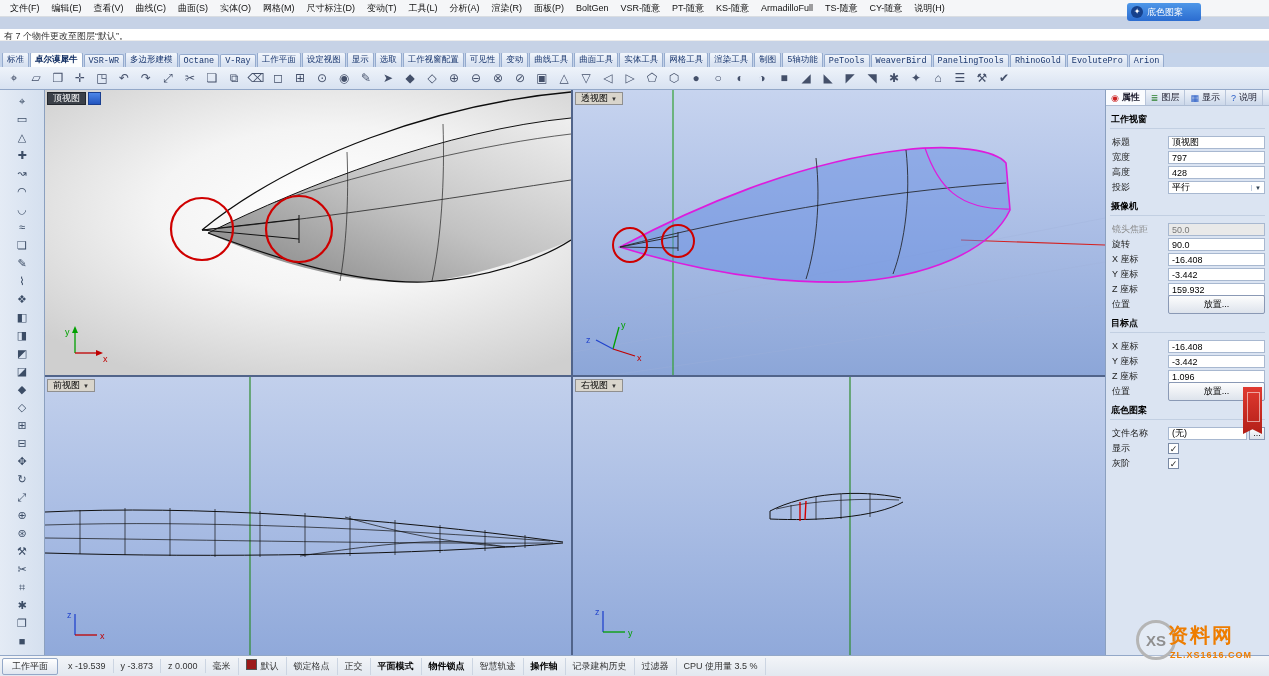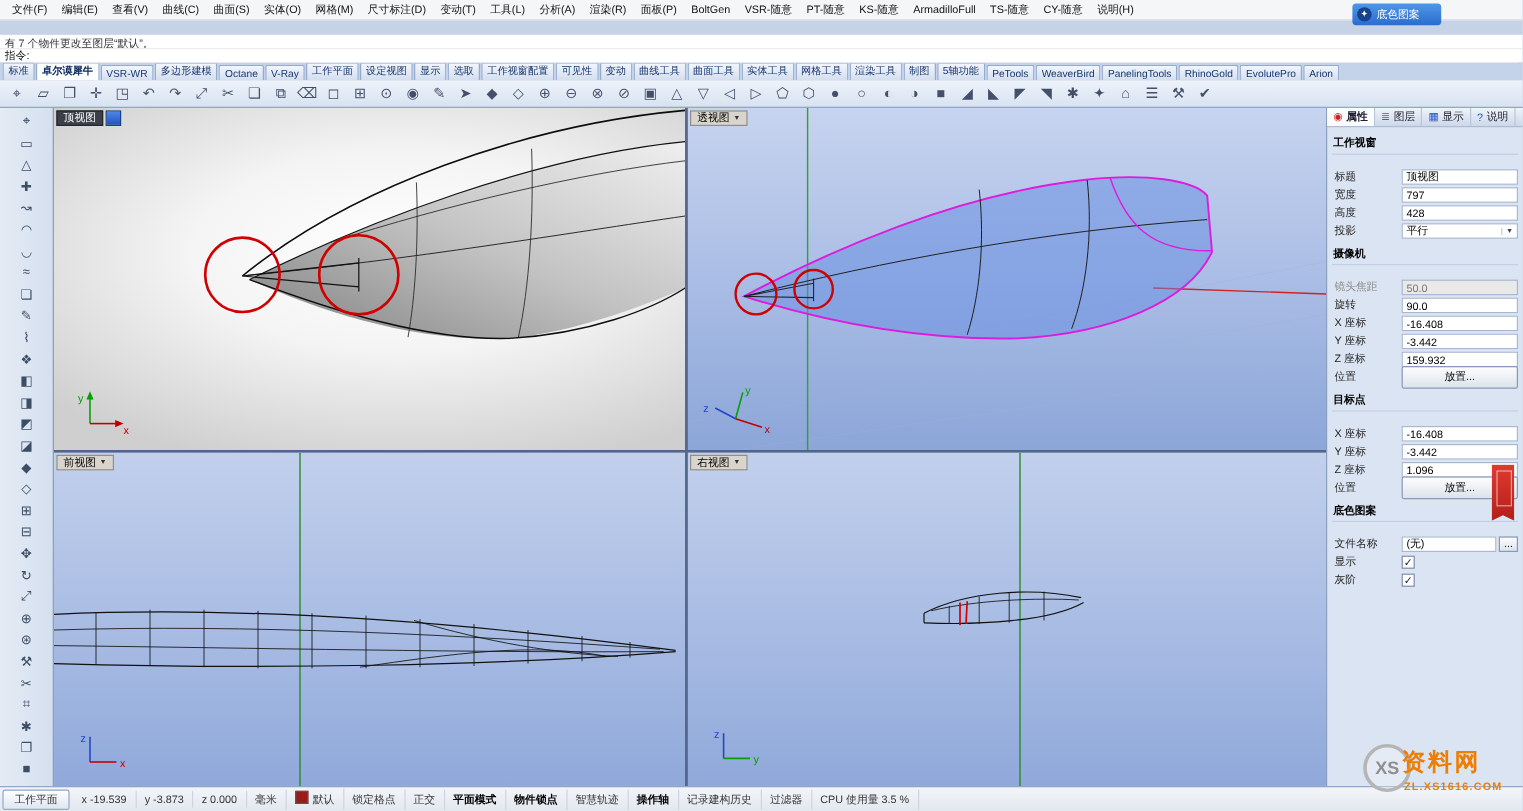--- a/index.html
+++ b/index.html
@@ -14,21 +14,21 @@
   .upload-btn { position:absolute; left:1127px; top:3px; height:18px; min-width:74px; background:linear-gradient(#4e97e8,#2b6cd0); border-radius:3px; color:#fff; display:flex; align-items:center; gap:4px; padding:0 7px 0 4px; z-index:9; }
   .upload-logo { width:12px; height:12px; border-radius:50%; background:#16418c; color:#fff; font-size:8px; line-height:12px; text-align:center; }
 
   .cmdline { position:absolute; left:0; width:100%; background:#fff; border-bottom:1px solid #ececec; padding:1px 4px; color:#333; white-space:nowrap; overflow:hidden; }
   .cmd1 { top:17px; height:12px; }
   .cmd2 { top:29px; height:12px; }
   .cmdrow { position:absolute; left:0; top:41px; width:100%; height:12px; background:#fff; border-bottom:1px solid #b9c2cf; display:flex; align-items:center; padding:0 4px; z-index:3; }
   .cmdrow input { flex:1; border:none; outline:none; font-size:9px; height:10px; font-family:inherit; margin-left:3px; }
 
   .tabbar { position:absolute; left:0; top:53px; width:100%; height:14px; background:#c4d3ea; display:flex; align-items:flex-end; padding-left:2px; white-space:nowrap; overflow:hidden; z-index:3; }
-  .tb-tab { font-size:8.5px; color:#19366e; background:linear-gradient(#f2f6fc,#d3deef); border:1px solid #95abce; border-bottom:none; border-radius:2px 2px 0 0; padding:1px 4px 1px; margin-right:1px; cursor:default; }
+  .tb-tab { font-size:8.5px; color:#19366e; background:linear-gradient(#f2f6fc,#d3deef); border:1px solid #95abce; border-bottom:none; border-radius:2px 2px 0 0; padding:1px 4px 1px; margin-right:1px; cursor:default;font-family:Liberation Mono, monospace; }
   .tb-tab.active { background:#fdfefe; font-weight:bold; color:#0c2a60; }
 
   .toolbar { position:absolute; left:0; top:67px; width:100%; height:23px; background:linear-gradient(#eef3fa,#d8e2f1); border-bottom:1px solid #93a8c8; display:flex; align-items:center; padding-left:3px; overflow:hidden; z-index:3; }
   .tool-ic { width:22px; height:20px; display:flex; align-items:center; justify-content:center; font-size:12px; color:#44506a; border:1px solid transparent; cursor:default; }
 
   
   .lefttools { position:absolute; left:0; top:90px; width:45px; height:565px; background:linear-gradient(90deg,#e4ebf5,#d5e0ef); border-right:1px solid #8ba0bf; display:flex; flex-direction:column; align-items:center; padding-top:2px; z-index:2; }
   .ltool-ic { width:26px; height:18px; display:flex; align-items:center; justify-content:center; font-size:11px; color:#3c4d66; cursor:default; }
 
   
@@ -50,21 +50,21 @@
   .panel { position:absolute; left:1105px; top:90px; width:164px; height:565px; background:#dbe4f2; border-left:1px solid #8ba0bf; z-index:2; }
   .panel-tabs { display:flex; height:16px; background:linear-gradient(#f0f4fa,#ccd8ea); border-bottom:1px solid #aebdd4; }
   .ptab { display:flex; align-items:center; gap:3px; padding:0 5px; border-right:1px solid #b8c5da; font-size:9px; color:#223; cursor:default; }
   .ptab.active { background:#fafcff; font-weight:bold; }
   .ptab .ptab-ic { font-size:9px; }
   .ptab.ic-red .ptab-ic { color:#cc2222; }
   .ptab.ic-green .ptab-ic { color:#2a7f2a; }
   .ptab.ic-blue .ptab-ic { color:#2257c4; }
 
   .panel-body { padding:3px 4px; }
-  .psec { font-weight:bold; color:#000; padding:4px 1px 2px; border-bottom:1px solid #c2cfe2; margin-bottom:12px; }
+  .psec { font-weight:bold; color:#000; padding:4px 1px 2px; border-bottom:1px solid #c2cfe2; margin-bottom:7px; }
   .prow { display:flex; align-items:center; margin-bottom:2px; height:13px; }
   .plabel { width:58px; flex:none; color:#222; padding-left:2px; }
   .plabel.dim { color:#8a8a8a; }
   .pfield { flex:1; background:#fff; border:1px solid #a8b8d0; height:13px; padding:1px 3px; color:#000; display:flex; align-items:center; overflow:hidden; white-space:nowrap; }
   .pfield.dim { background:#e9e9e9; color:#777; }
   .pfield .sel-arrow { margin-left:auto; font-size:6px; color:#345; border-left:1px solid #c0cce0; padding-left:3px; }
   .pbtn { flex:1; height:19px; background:linear-gradient(#fdfdfd,#dde3ec); border:1px solid #8a99b5; border-radius:2px; font-size:9px; text-align:center; line-height:11px; cursor:pointer; font-family:inherit; }
   .pbtn-sm { width:16px; height:13px; flex:none; margin-left:2px; background:linear-gradient(#fdfdfd,#dde3ec); border:1px solid #8a99b5; text-align:center; line-height:11px; cursor:pointer; }
   .pcheck { width:11px; height:11px; background:#fff; border:1px solid #7a8aa5; font-size:9px; line-height:10px; text-align:center; color:#222; cursor:pointer; }
 
@@ -113,24 +113,20 @@
       <div class="menu-item">CY-随意</div>
       <div class="menu-item">说明(H)</div>
     </div>
 
   <div class="upload-btn">
     <span class="upload-logo">✦</span>
     <span>底色图案</span>
   </div>
 
   <div class="cmdline cmd2">有 7 个物件更改至图层“默认”。</div>
-  <div class="cmdrow">
-    <span>指令:</span>
-    <input value="" style="">
-  </div>
 
   <div class="tabbar">
 
   <div class="tb-tab">标准</div>
       <div class="tb-tab active">卓尔谟犀牛</div>
       <div class="tb-tab">VSR-WR</div>
       <div class="tb-tab">多边形建模</div>
       <div class="tb-tab">Octane</div>
       <div class="tb-tab">V-Ray</div>
       <div class="tb-tab">工作平面</div>

